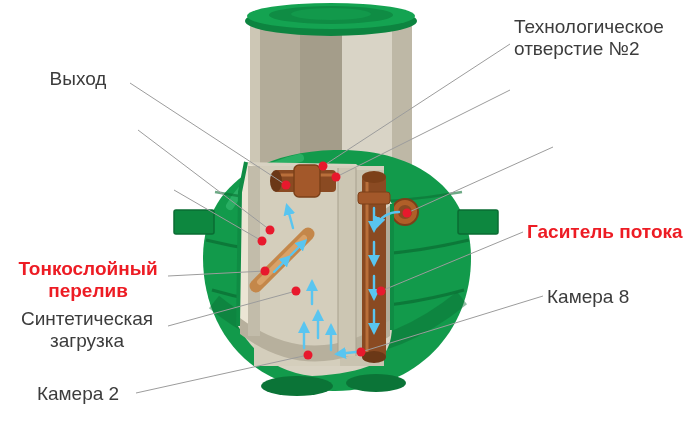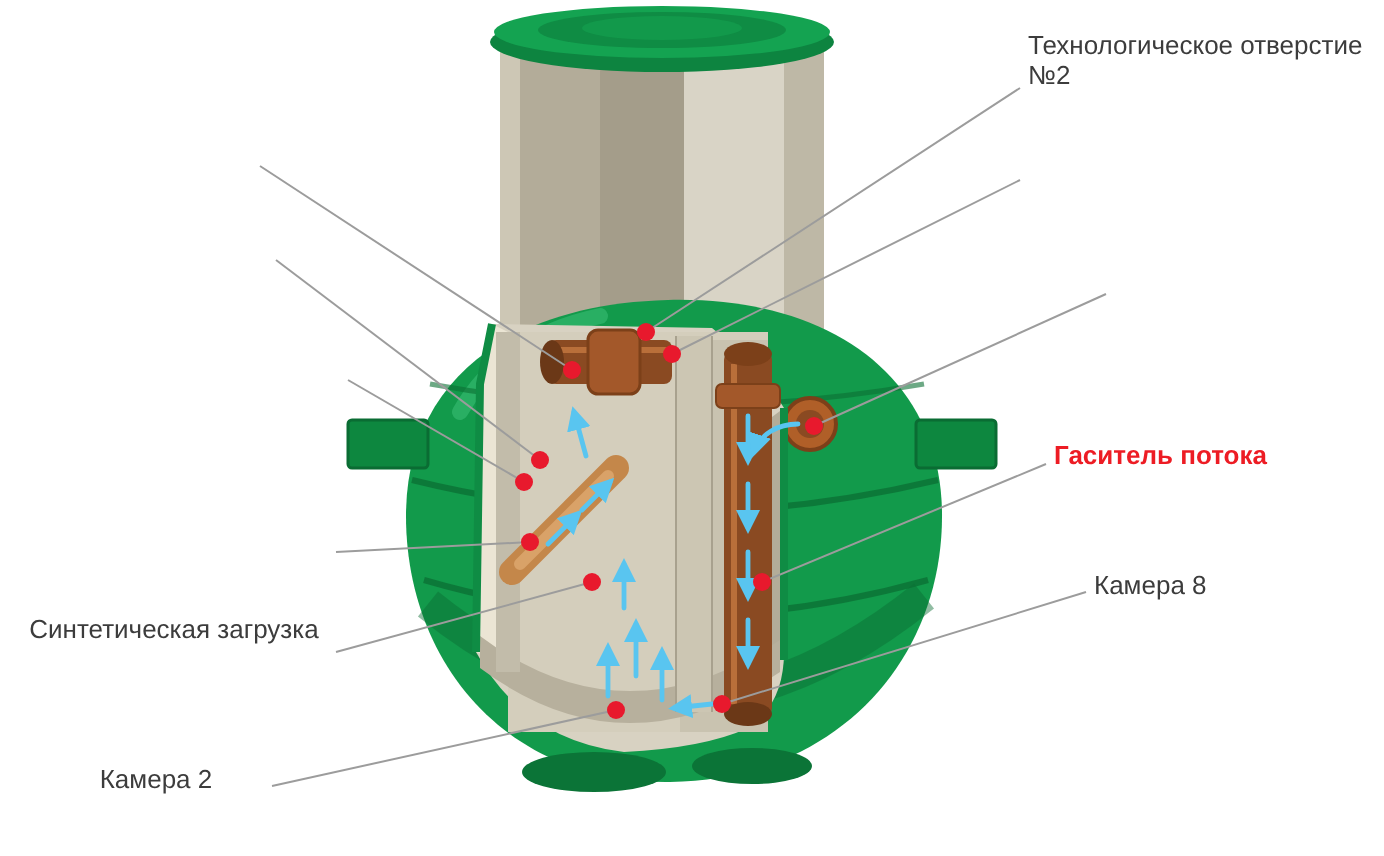--- a/index.html
+++ b/index.html
@@ -2,21 +2,21 @@
 <html><head>
 <meta charset="utf-8">
 <style>
   html,body{margin:0;padding:0;background:#ffffff;}
   .stage{
     position:relative;width:692px;height:428px;background:#ffffff;overflow:hidden;
     font-family:"Liberation Sans","DejaVu Sans",sans-serif;
   }
   .stage svg{position:absolute;left:0;top:0;}
   .lbl{
-    position:absolute;font-size:13px;line-height:1.15;color:#3c3c3c;
+    position:absolute;font-size:19px;line-height:1.15;color:#3c3c3c;
     text-align:center;white-space:normal;
   }
   .lbl.lalign{text-align:left;}
   .lbl.red{color:#ed1c24;font-weight:bold;}
 </style>
 </head>
 <body>
 
 <div class="stage">
 
@@ -130,23 +130,25 @@
       <circle cx="270" cy="230" r="4.5"></circle>
       <circle cx="262" cy="241" r="4.5"></circle>
       <circle cx="265" cy="271" r="4.5"></circle>
       <circle cx="296" cy="291" r="4.5"></circle>
       <circle cx="381" cy="291" r="4.5"></circle>
       <circle cx="308" cy="355" r="4.5"></circle>
       <circle cx="361" cy="352" r="4.5"></circle>
     </g>
   </svg>
 
+  <div class="lbl" style="left:28px;top:68px;width:100px">Выход</div>
 
 
 
+  <div class="lbl red" style="left:12px;top:258px;width:152px">Тонкослойный перелив</div>
 
   <div class="lbl" style="left:8px;top:308px;width:158px">Синтетическая загрузка</div>
 
   <div class="lbl" style="left:22px;top:383px;width:112px">Камера 2</div>
 
   <div class="lbl lalign" style="left:514px;top:16px;width:170px">Технологическое отверстие №2</div>
 
 
 
   <div class="lbl lalign red" style="left:527px;top:221px;width:170px">Гаситель потока</div>

